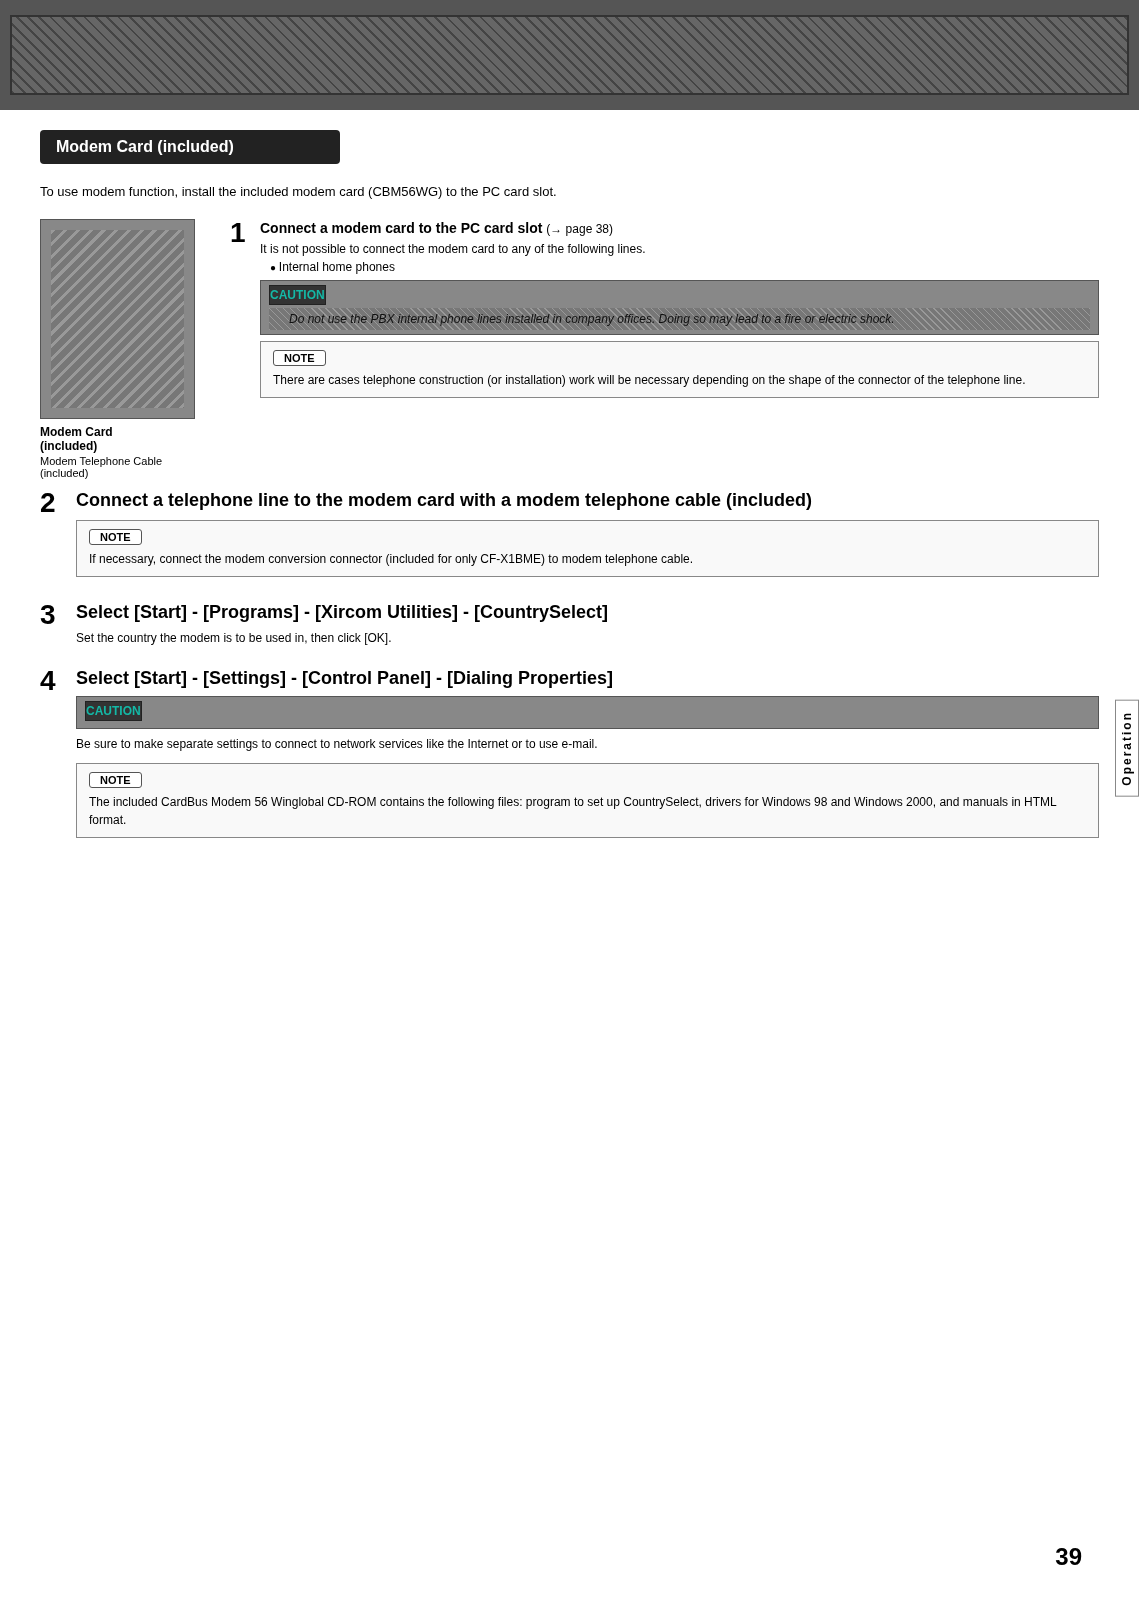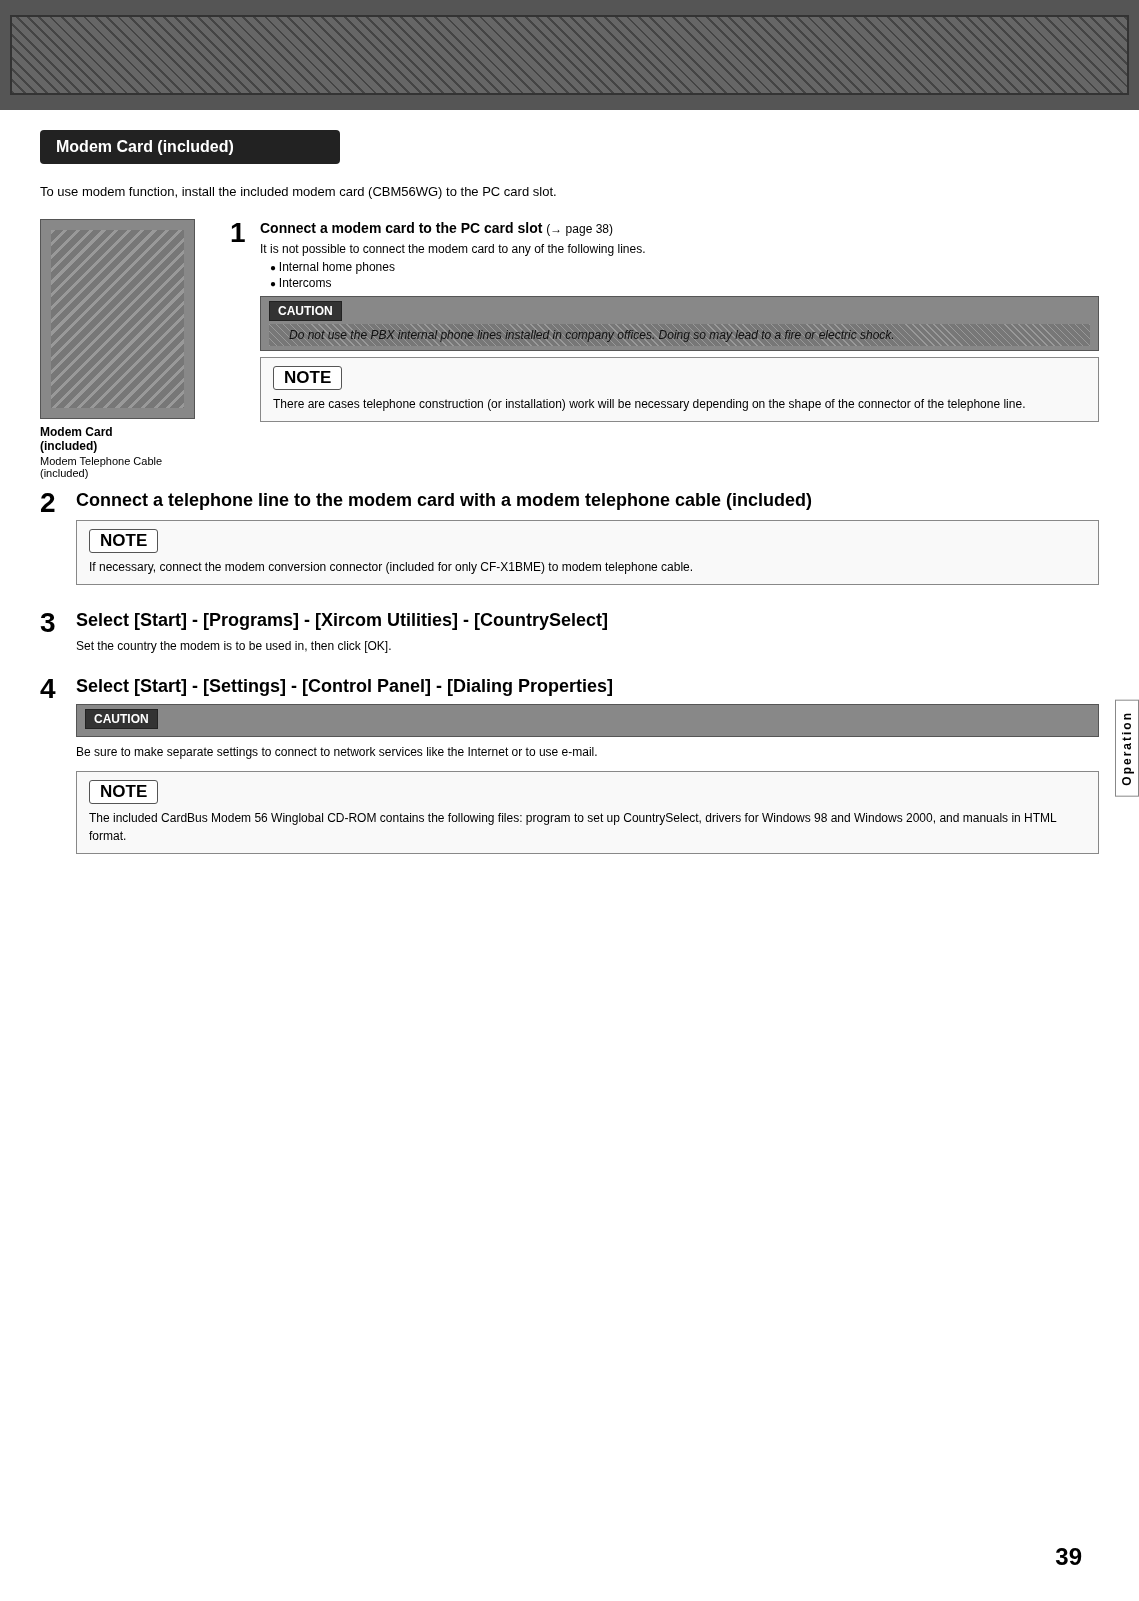--- a/index.html
+++ b/index.html
@@ -153,24 +153,24 @@
     
     .caution-box {
       border: 1px solid #555;
       background: #888;
       padding: 4px 8px;
       margin: 6px 0;
       position: relative;
     }
     .caution-label {
       background: #333;
-      color: #ffffff;
-      font-size: 12px;
-      font-weight: bold;
-      padding: 2px 8px;
+      color: #14b8a6;
+      font-size: 12px;
+      font-weight: bold;
+      padding: 2px 0;
       display: inline-block;
       margin-bottom: 3px;
       border: 1px solid #222;
     }
     .caution-text {
       font-size: 12px;
       color: #111;
       background: repeating-linear-gradient(
         45deg,
         #999,
@@ -187,21 +187,21 @@
       border: 1px solid #888;
       background: #f9f9f9;
       padding: 8px 12px;
       margin: 6px 0;
       position: relative;
     }
     .note-label {
       background: #fff;
       border: 1px solid #555;
       border-radius: 3px;
-      font-size: 17px;
+      font-size: 11px;
       font-weight: bold;
       padding: 1px 10px;
       display: inline-block;
       margin-bottom: 5px;
     }
     .note-text {
       font-size: 12px;
       line-height: 1.5;
     }
 
@@ -294,21 +294,20 @@
       <div class="step clearfix">
         <span class="step-number">1</span>
         <div class="step-content">
           <div class="step-title">
             <strong><span>Connect a modem card to the PC card slot</span></strong>
             <span style="font-weight:normal; font-size:12px;">(→ page 38)</span>
           </div>
           <p class="step-desc">It is not possible to connect the modem card to any of the following lines.</p>
           <ul class="bullet-list">
             <li>Internal home phones</li>
-            <li>Intercoms</li>
           </ul>
 
           <div class="caution-box">
             <span class="caution-label">CAUTION</span>
             <div class="caution-text">Do not use the PBX internal phone lines installed in company offices. Doing so may lead to a fire or electric shock.</div>
           </div>
 
           <div class="note-box">
             <span class="note-label">NOTE</span>
             <p class="note-text">There are cases telephone construction (or installation) work will be necessary depending on the shape of the connector of the telephone line.</p>

